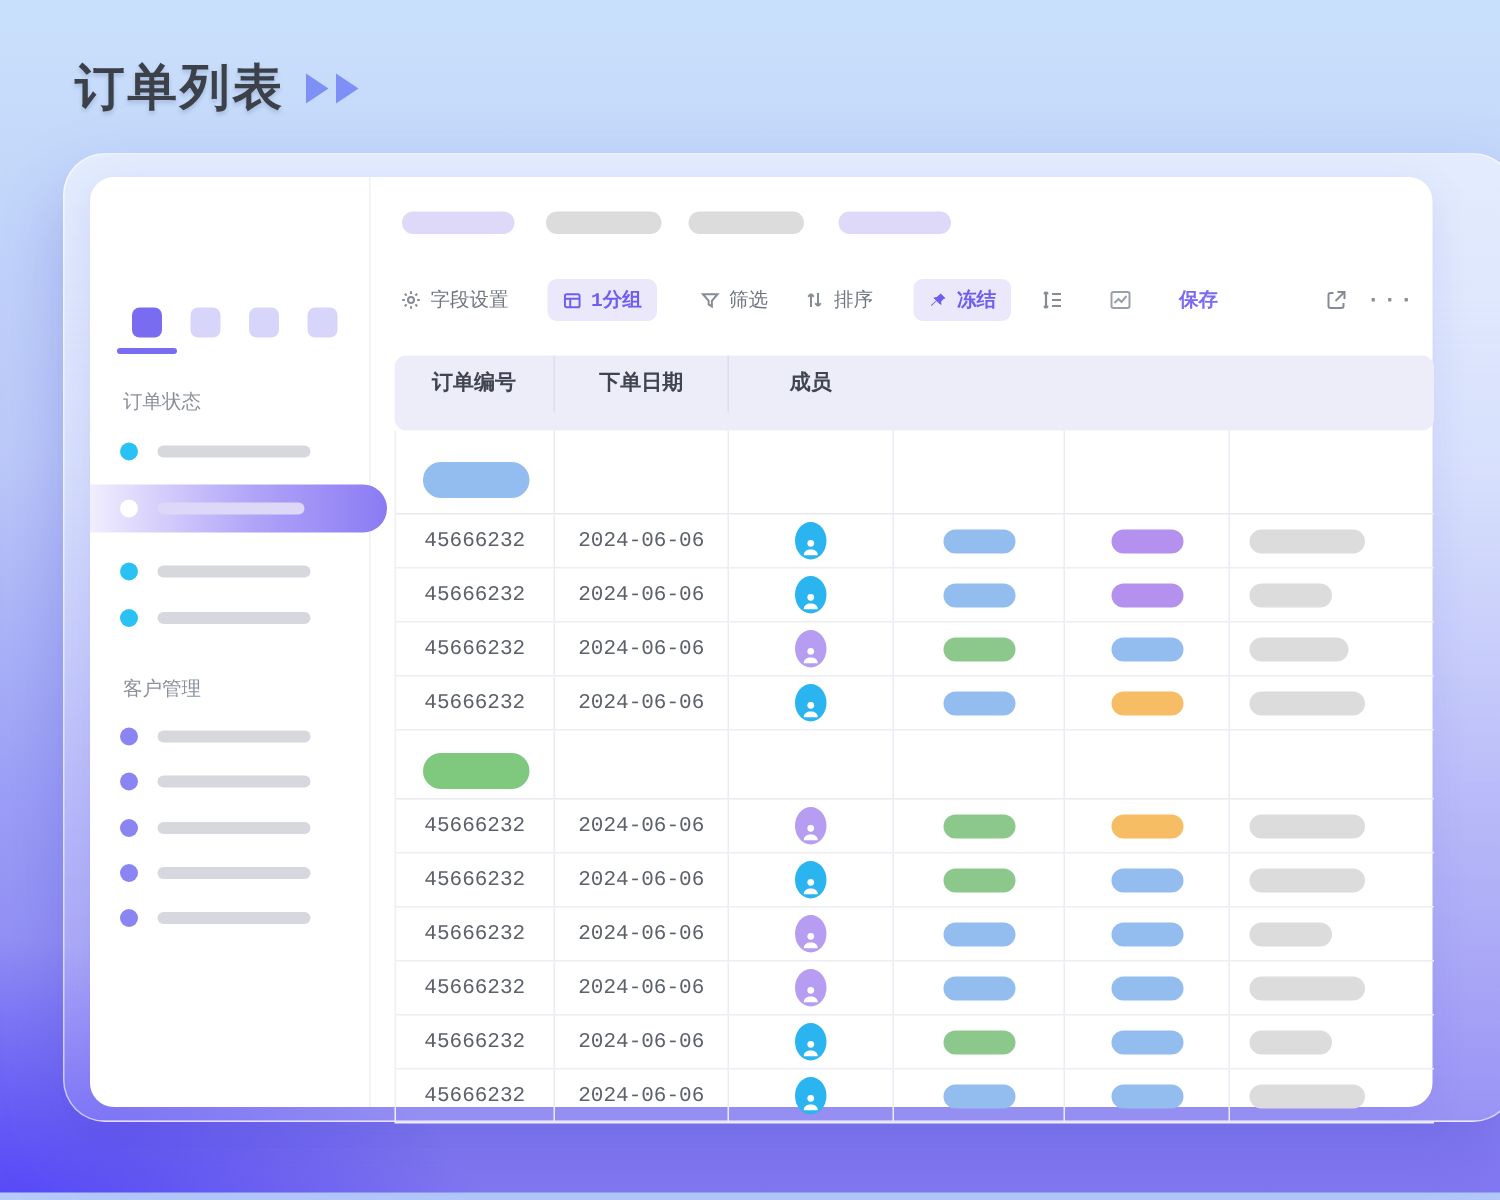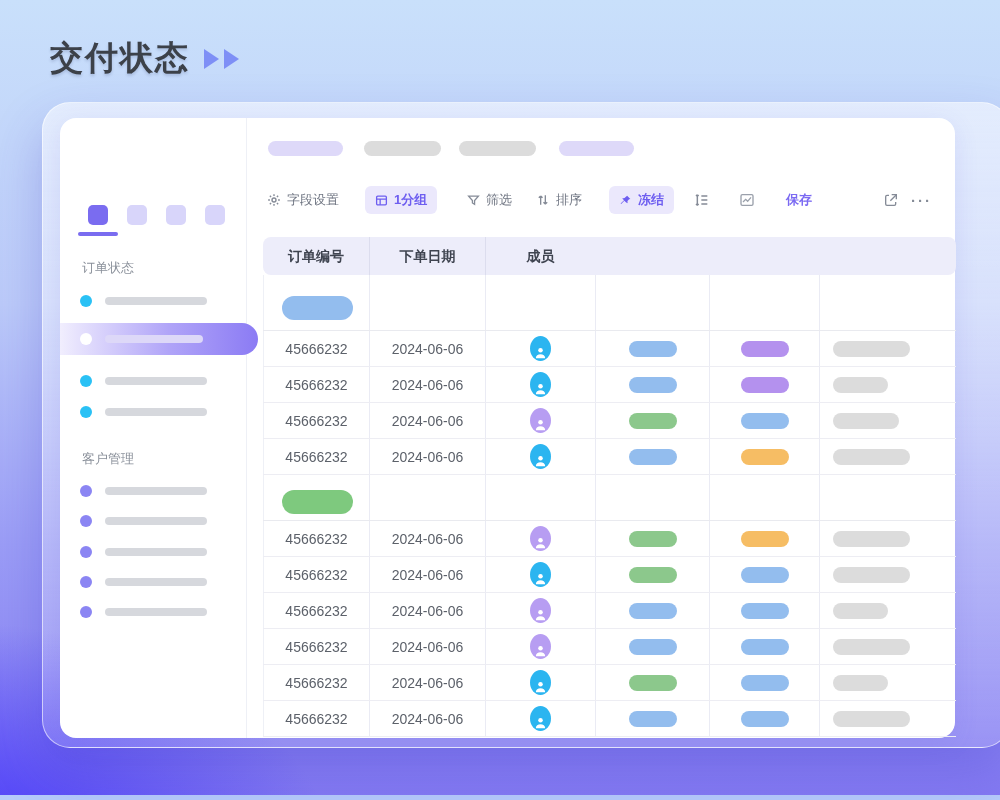--- a/index.html
+++ b/index.html
@@ -46,34 +46,34 @@
   .side-label{position:absolute;left:22px;font-size:13px;color:#8a909a;}
   .side-item{position:absolute;left:20px;display:flex;align-items:center;gap:13px;height:12px;}
   .dot{width:12px;height:12px;border-radius:50%;flex:none;}
   .bar{width:102px;height:8px;border-radius:4px;background:#d6d8dd;}
   .side-active{position:absolute;left:0;width:198px;height:32px;border-radius:0 16px 16px 0;
                background:linear-gradient(90deg,#f1eefe 0%,#b0a4f8 55%,#8b7bf4 100%);
                display:flex;align-items:center;gap:13px;padding-left:20px;box-sizing:border-box;z-index:3;}
   .side-active .bar{background:#ddd8f8;width:98px;}
 
   
-  .main{flex:1;position:relative;}
+  .main{flex:1;position:relative;font-family:Liberation Mono, monospace;}
   .crumb{position:absolute;top:23px;height:15px;border-radius:8px;}
   .c-lav{background:#ded9f9}.c-gray{background:#dcdcdc}
 
   .tb{position:absolute;top:68px;height:28px;display:flex;align-items:center;gap:6px;
       font-size:13px;color:#6f7582;white-space:nowrap;cursor:default;}
   .tb-pill{background:#ebe8fc;border-radius:6px;padding:0 10px;color:var(--accent-purple,#6e5ef0);font-weight:600;}
   .tb-save{color:#7b6af2;font-weight:700;}
   .tb-more{color:#858b97;font-weight:800;letter-spacing:2px;font-size:15px;}
   .tb svg{flex:none;}
 
   
   .table{position:absolute;left:16px;top:119px;width:693px;}
-  .thead{display:flex;height:38px;background:#ededfa;border-radius:8px;}
+  .thead{display:flex;height:50px;background:#ededfa;border-radius:8px;}
   .th{box-sizing:border-box;text-align:center;font-size:14px;font-weight:700;color:#3f4450;
       border-left:1px solid #dcddee;line-height:38px;height:38px;}
   .th:first-child{border-left:none;}
   .row{display:flex;}
   .td{box-sizing:border-box;display:flex;align-items:center;justify-content:center;border-left:1px solid #eaebf4;}
   .row .td:first-child{border-left:1px solid #eef0f6;}
   .data-row{height:35px;border-bottom:1px solid #ededf3;font-size:14px;color:#5c616a;}
   .data-row .td{height:100%;}
   .group-row{position:relative;border-bottom:1px solid #e9eaef;}
   .group-row.g1{height:55px}.group-row.g2{height:45px}
@@ -85,21 +85,21 @@
   .pill{width:48px;height:16px;border-radius:8px;}
   .td-left{justify-content:flex-start;padding-left:13px;}
 </style>
 </head>
 <body>
 
 <div class="bg"></div>
 <div class="bg-strip"></div>
 
 <div class="page-title">
-  <h1>交付状态</h1>
+  <h1>订单列表</h1>
   <span class="tris">
     <span class="tri"></span>
     <span class="tri"></span>
   </span>
 </div>
 
 <div class="glass"></div>
 
 <div class="window">
 

